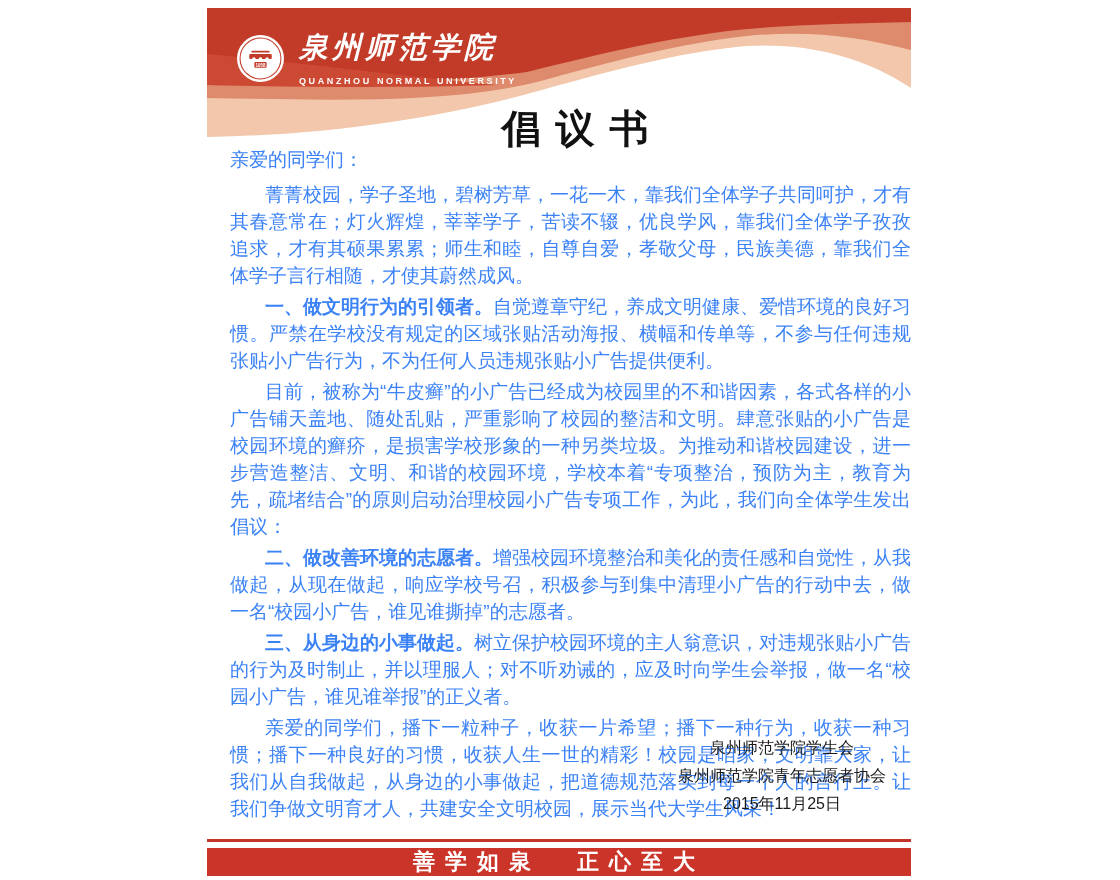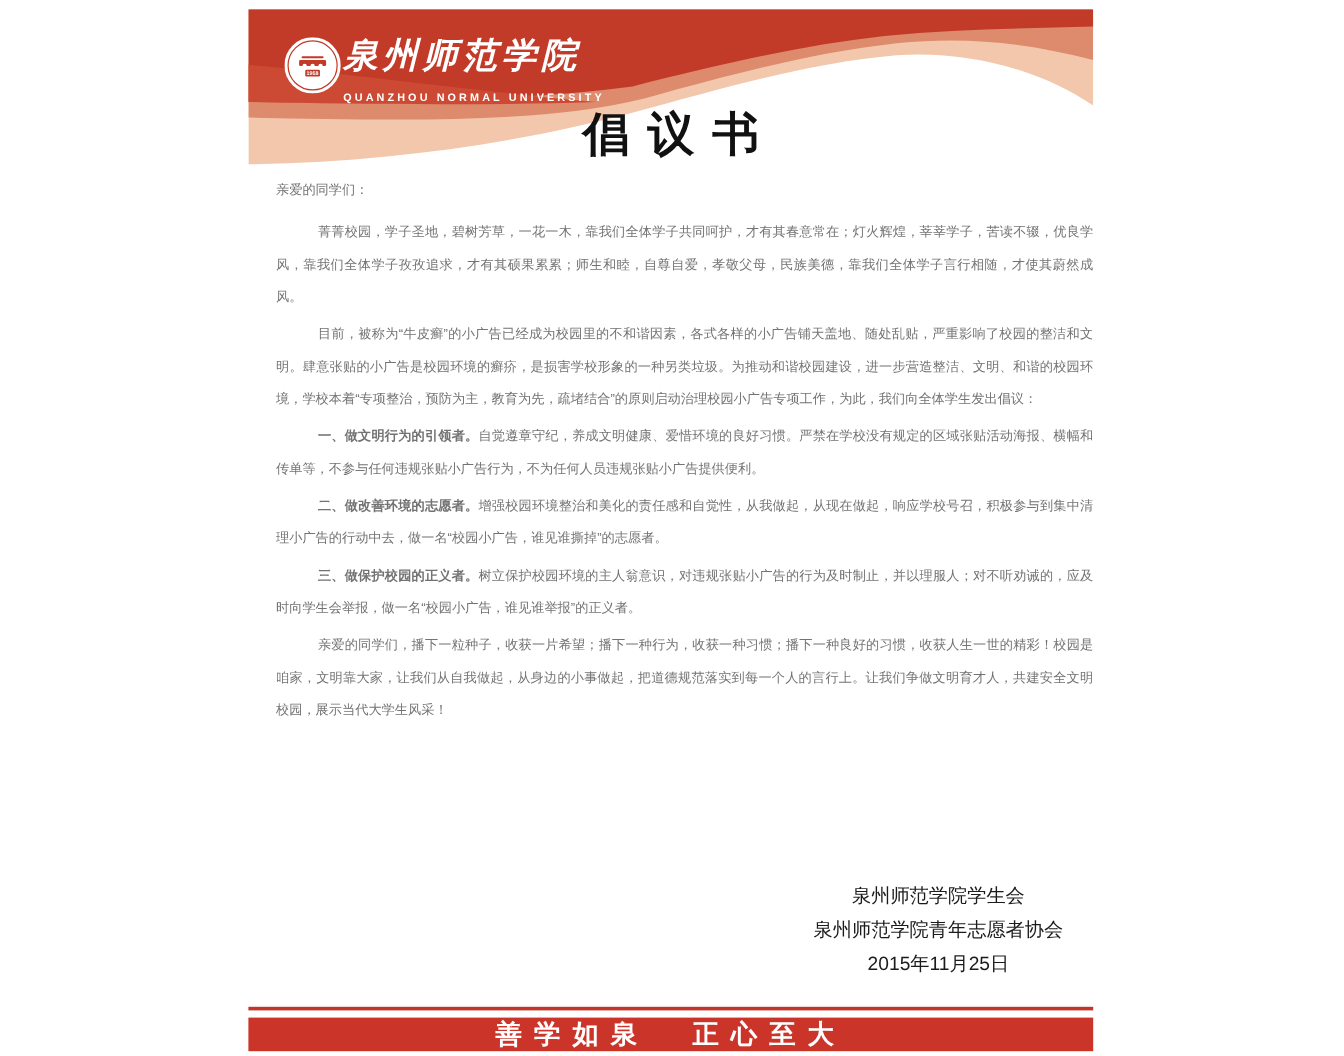--- a/index.html
+++ b/index.html
@@ -4,41 +4,41 @@
 <style>
   html,body { margin:0; padding:0; background:#ffffff; }
   .canvas {
     position:relative; width:1120px; height:880px; background:#ffffff;
     overflow:hidden; font-family:"Liberation Sans", sans-serif;
   }
   .page { position:absolute; left:207px; top:0; width:704px; height:880px; }
 
   .header-wave { position:absolute; left:0; top:0; display:block; }
 
-  .logo { position:absolute; left:30px; top:31px; display:flex; align-items:flex-start; gap:2px; }
+  .logo { position:absolute; left:30px; top:31px; display:flex; align-items:center; gap:15px; }
   .seal { display:block; }
   .logo-names { display:flex; flex-direction:column; }
   .logo-zh {
     color:#ffffff; font-family:"Liberation Serif", serif; font-weight:bold;
     font-style:italic; font-size:29px; line-height:32px; letter-spacing:4px; white-space:nowrap;
   }
   .logo-en {
     color:#ffffff; font-size:9px; font-weight:bold; letter-spacing:2.6px;
     margin-top:13px; white-space:nowrap;
   }
 
   .page-title {
-    position:absolute; left:0; top:92px; width:100%; margin:0;
+    position:absolute; left:0; top:92px; width:100%; margin:16px;
     text-align:center; font-family:"Liberation Serif", serif; font-weight:bold;
     font-size:39px; line-height:42px; letter-spacing:15px; text-indent:15px; color:#111111;
   }
 
   .body-text {
     position:absolute; left:23px; top:146px; width:681px;
-    font-size:11px; line-height:27px; text-align:justify; color:#737373;
+    font-size:19px; line-height:27px; text-align:justify; color:#3b82f6;
   }
   .salutation { margin:0 0 8px 0; }
   .para { margin:0 0 4px 0; text-indent:35px; }
   .para b { font-weight:bold; }
 
   .signature {
     position:absolute; left:425px; top:734px; width:300px;
     text-align:center; font-size:16px; line-height:28px; color:#1b1b1b;
   }
   .signature div { white-space:nowrap; }
@@ -82,24 +82,24 @@
         <span class="logo-en">QUANZHOU NORMAL UNIVERSITY</span>
       </div>
     </div>
 
     <h1 class="page-title">倡议书</h1>
 
     <div class="body-text">
       <p class="salutation">亲爱的同学们：</p>
       <div>
           <p class="para">菁菁校园，学子圣地，碧树芳草，一花一木，靠我们全体学子共同呵护，才有其春意常在；灯火辉煌，莘莘学子，苦读不辍，优良学风，靠我们全体学子孜孜追求，才有其硕果累累；师生和睦，自尊自爱，孝敬父母，民族美德，靠我们全体学子言行相随，才使其蔚然成风。</p>
+          <p class="para"><b>一、做文明行为的引领者。</b>自觉遵章守纪，养成文明健康、爱惜环境的良好习惯。严禁在学校没有规定的区域张贴活动海报、横幅和传单等，不参与任何违规张贴小广告行为，不为任何人员违规张贴小广告提供便利。</p>
           <p class="para">目前，被称为“牛皮癣”的小广告已经成为校园里的不和谐因素，各式各样的小广告铺天盖地、随处乱贴，严重影响了校园的整洁和文明。肆意张贴的小广告是校园环境的癣疥，是损害学校形象的一种另类垃圾。为推动和谐校园建设，进一步营造整洁、文明、和谐的校园环境，学校本着“专项整治，预防为主，教育为先，疏堵结合”的原则启动治理校园小广告专项工作，为此，我们向全体学生发出倡议：</p>
-          <p class="para"><b>一、做文明行为的引领者。</b>自觉遵章守纪，养成文明健康、爱惜环境的良好习惯。严禁在学校没有规定的区域张贴活动海报、横幅和传单等，不参与任何违规张贴小广告行为，不为任何人员违规张贴小广告提供便利。</p>
           <p class="para"><b>二、做改善环境的志愿者。</b>增强校园环境整治和美化的责任感和自觉性，从我做起，从现在做起，响应学校号召，积极参与到集中清理小广告的行动中去，做一名“校园小广告，谁见谁撕掉”的志愿者。</p>
-          <p class="para"><b>三、做保护校园的正义者。</b>树立保护校园环境的主人翁意识，对违规张贴小广告的行为及时制止，并以理服人；对不听劝诫的，应及时向学生会举报，做一名“校园小广告，谁见谁举报”的正义者。</p>
+          <p class="para"><b>三、从身边的小事做起。</b>树立保护校园环境的主人翁意识，对违规张贴小广告的行为及时制止，并以理服人；对不听劝诫的，应及时向学生会举报，做一名“校园小广告，谁见谁举报”的正义者。</p>
           <p class="para">亲爱的同学们，播下一粒种子，收获一片希望；播下一种行为，收获一种习惯；播下一种良好的习惯，收获人生一世的精彩！校园是咱家，文明靠大家，让我们从自我做起，从身边的小事做起，把道德规范落实到每一个人的言行上。让我们争做文明育才人，共建安全文明校园，展示当代大学生风采！</p>
         </div>
     </div>
 
     <div class="signature">
         <div>泉州师范学院学生会</div>
         <div>泉州师范学院青年志愿者协会</div>
         <div>2015年11月25日</div>
       </div>
 

